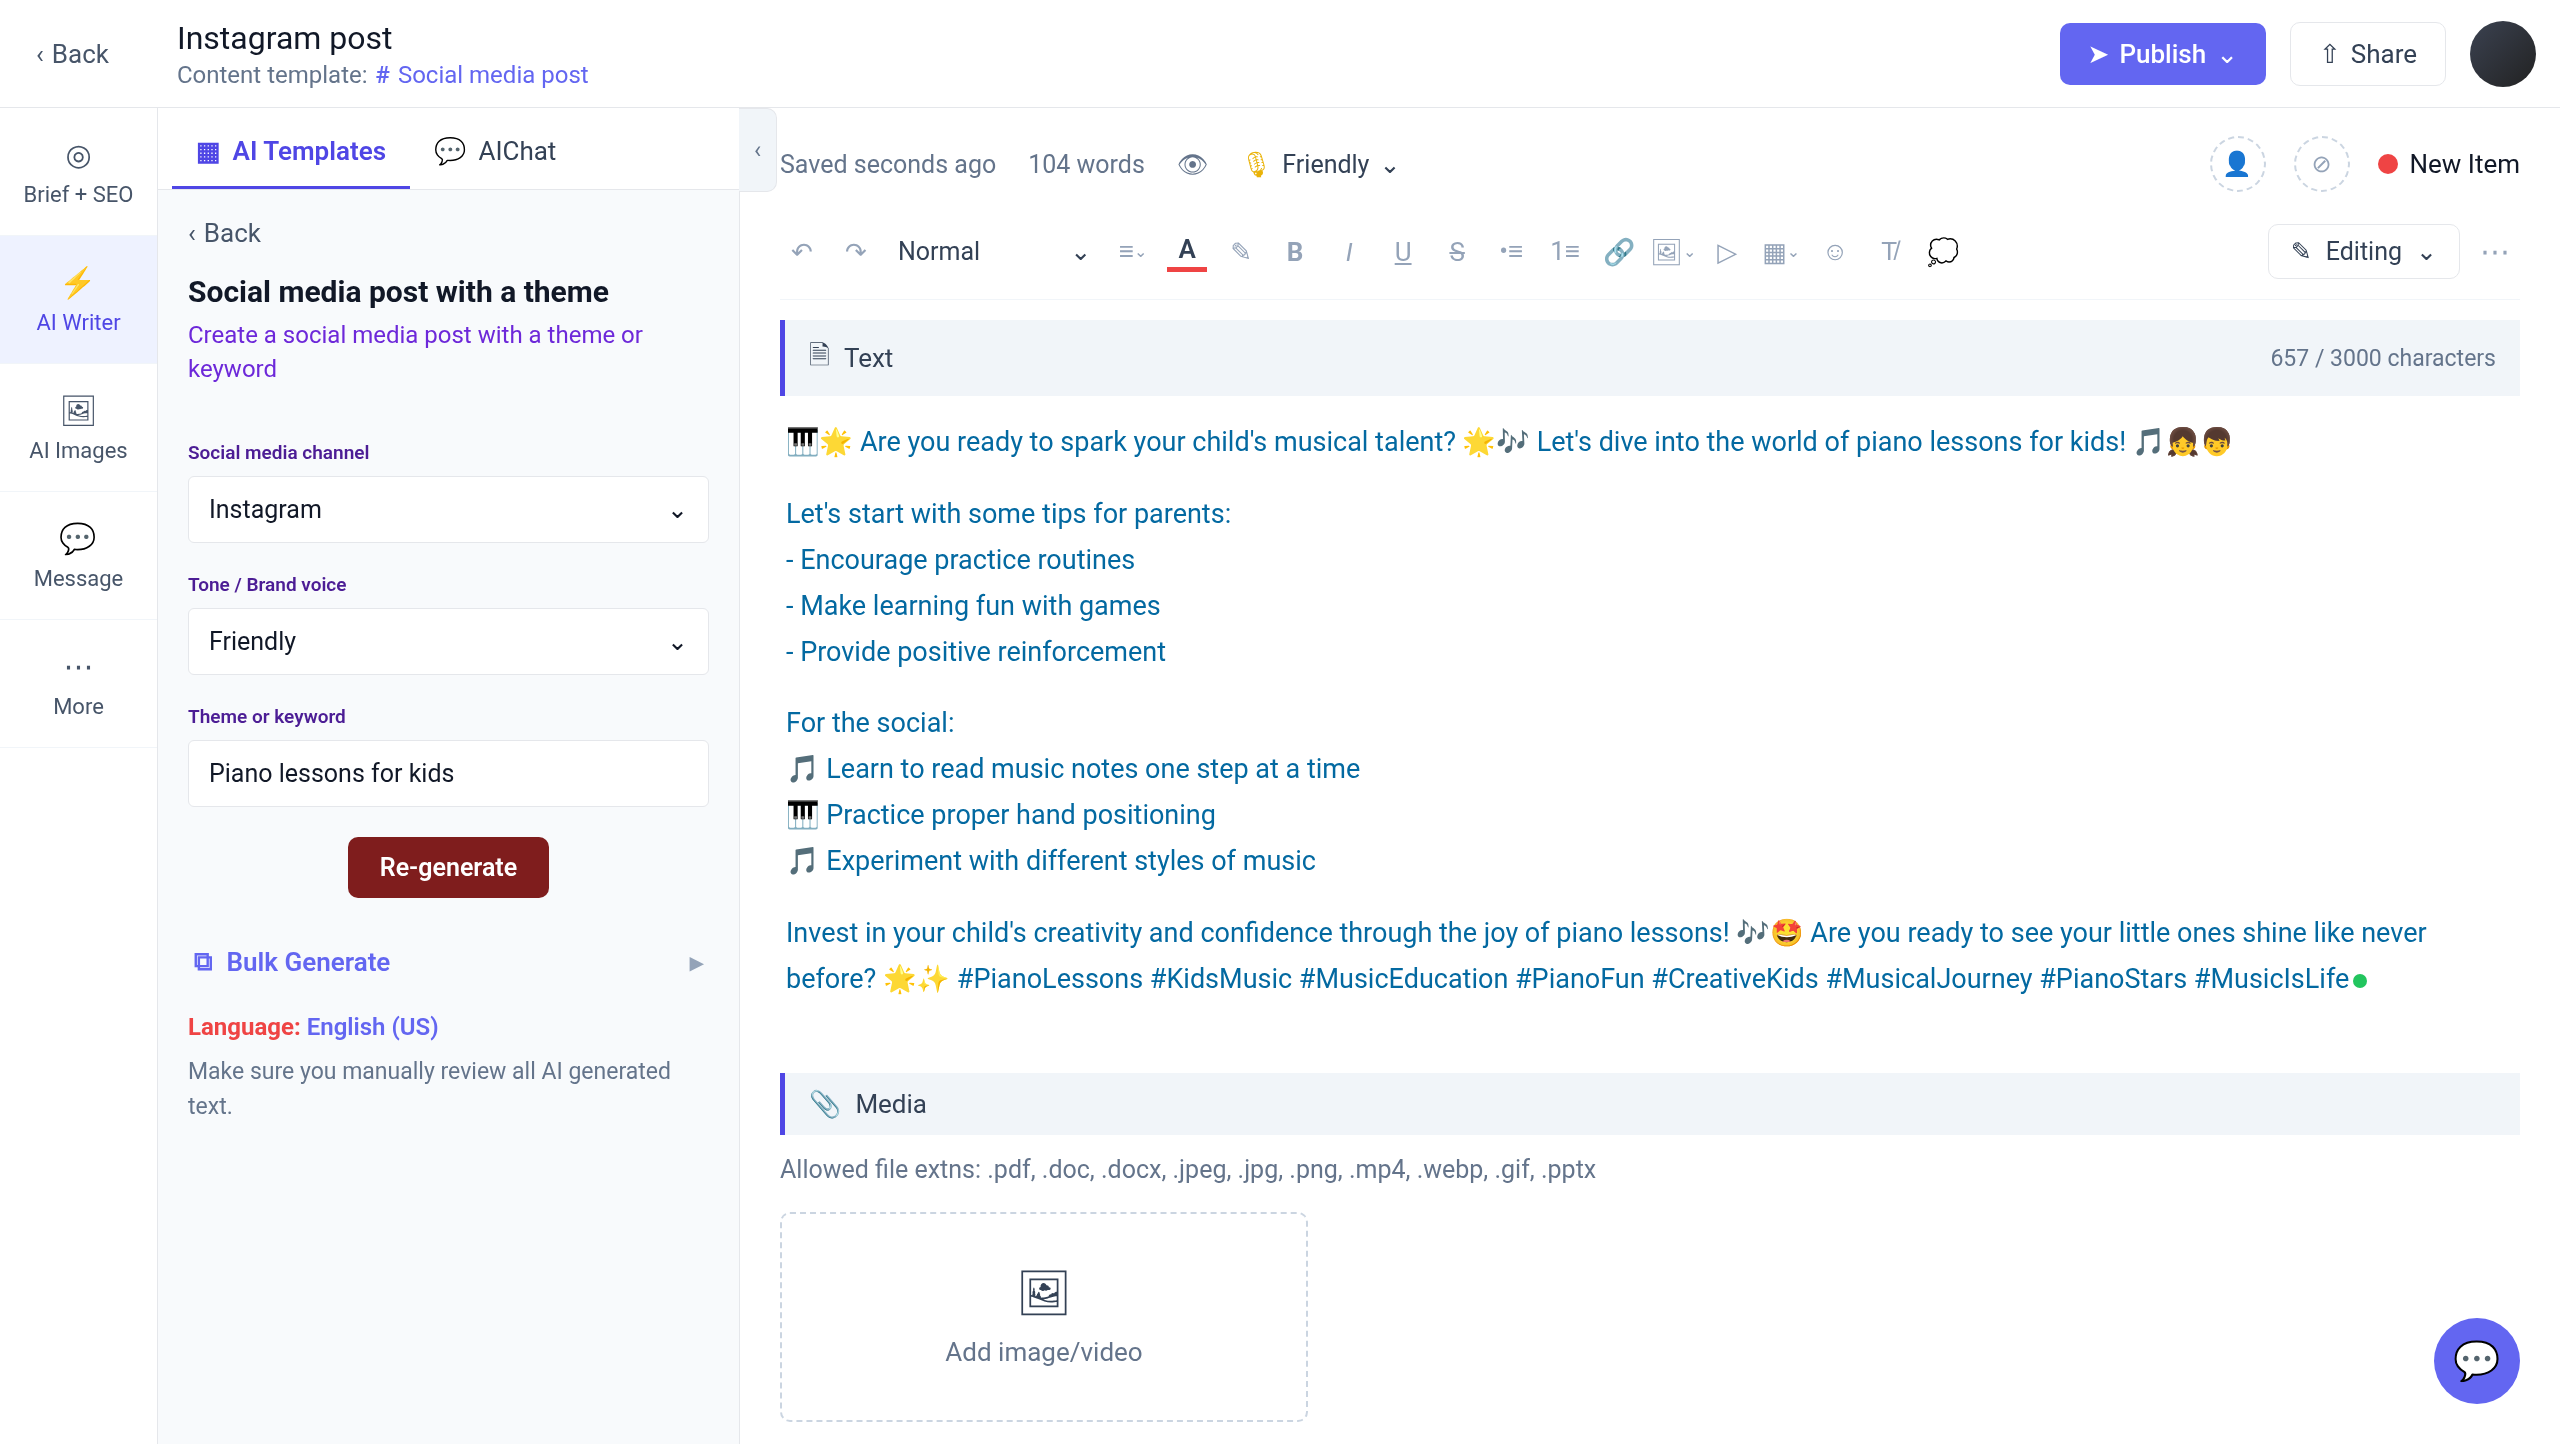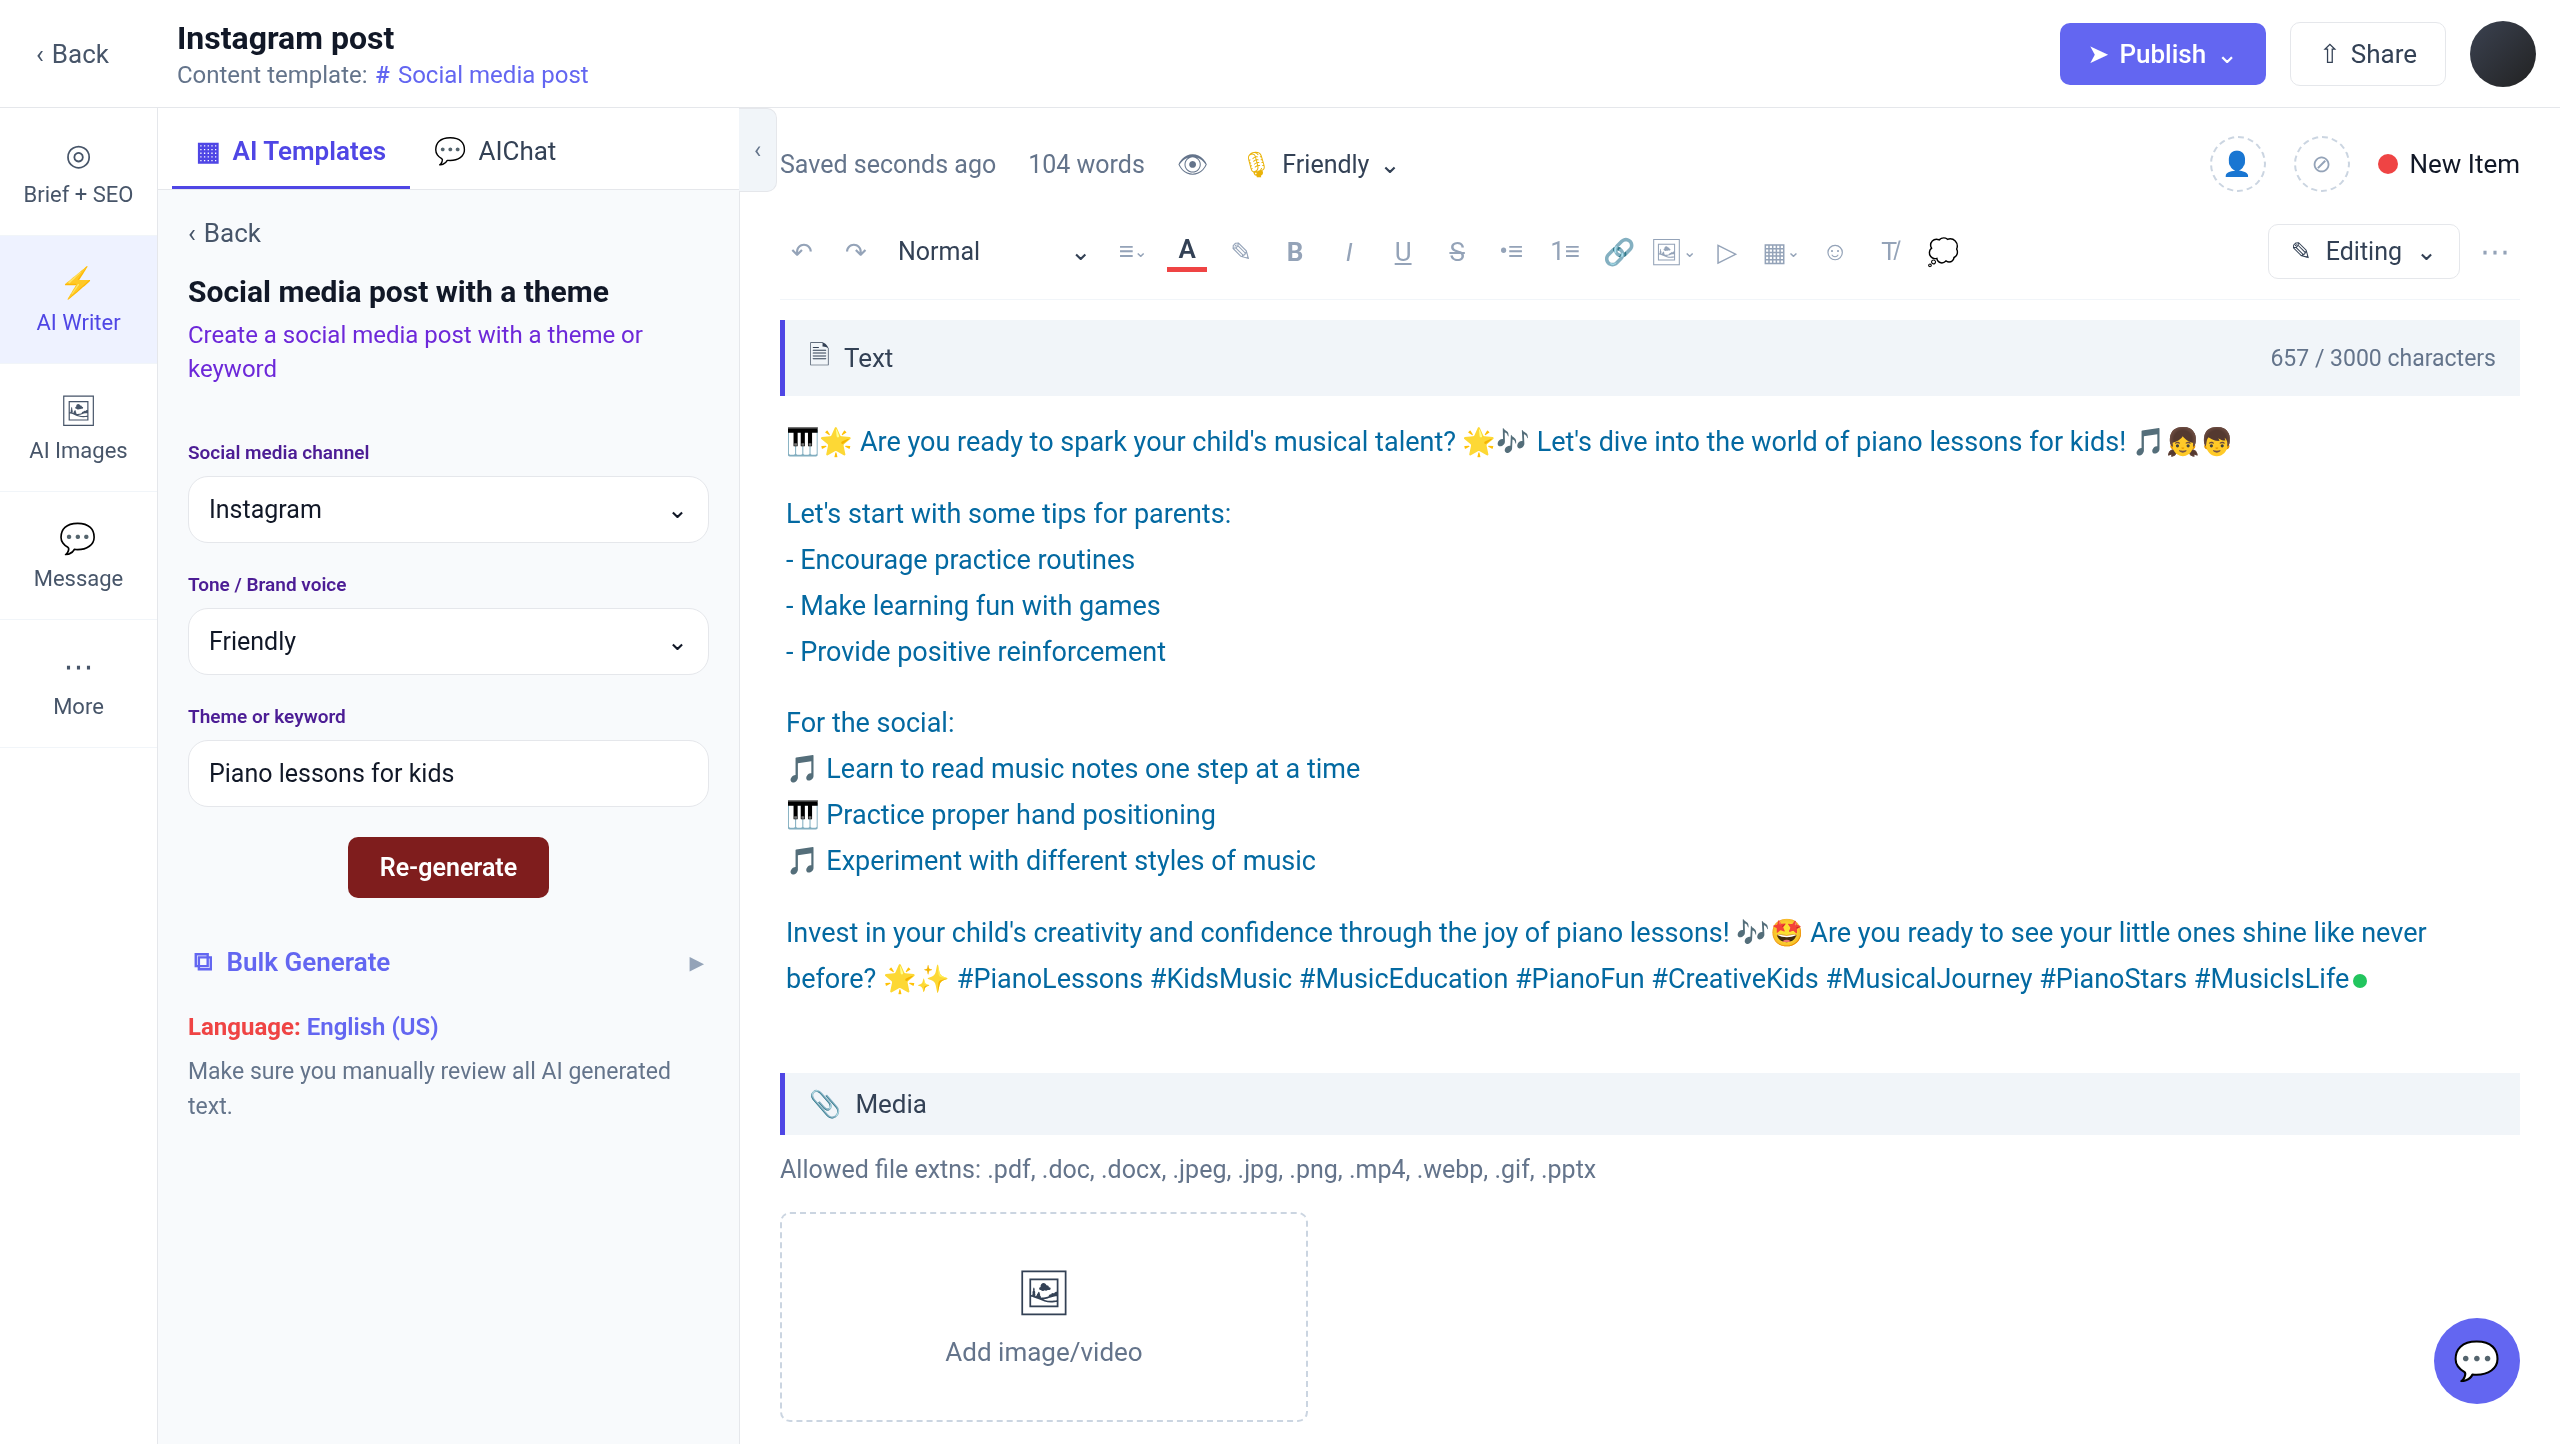--- a/index.html
+++ b/index.html
@@ -2,21 +2,21 @@
 <html><head>
 <meta charset="utf-8">
 <style>
 * { margin: 0; padding: 0; box-sizing: border-box; font-family: -apple-system, BlinkMacSystemFont, "Segoe UI", Roboto, sans-serif; }
 body { background: #fff; width: 2560px; height: 1444px; overflow: hidden; font-size: 24px; }
 
 
 .topbar { height: 108px; display: flex; align-items: center; padding: 0 24px; border-bottom: 1px solid #e5e7eb; background: #fff; }
 .back-btn { display: flex; align-items: center; gap: 8px; color: #475569; font-size: 26px; cursor: pointer; padding: 12px; }
 .title-block { margin-left: 56px; }
-.page-title { font-size: 32px; font-weight: 700; color: #111827; }
+.page-title { font-size: 32px; font-weight: 400; color: #111827; }
 .template-row { display: flex; align-items: flex-start; gap: 8px; font-size: 24px; color: #64748b; margin-top: 4px; }
 .hash { color: #6366f1; font-weight: 600; }
 .template-link { color: #6366f1; }
 .topbar-right { margin-left: auto; display: flex; align-items: center; gap: 24px; }
 .publish-btn { background: #6366f1; color: #fff; border-radius: 10px; padding: 16px 28px; display: flex; align-items: center; gap: 10px; font-size: 26px; font-weight: 500; }
 .share-btn { background: #fff; border: 1px solid #e5e7eb; border-radius: 10px; padding: 16px 28px; display: flex; align-items: center; gap: 10px; font-size: 26px; color: #334155; }
 .avatar { width: 66px; height: 66px; border-radius: 50%; background: linear-gradient(135deg,#3b4251,#222); }
 
 
 .shell { display: flex; height: calc(100% - 108px); }
@@ -26,21 +26,21 @@
 .rail-icon { font-size: 30px; }
 .side { width: 582px; background: #f8fafc; border-right: 1px solid #e5e7eb; position: relative; }
 .tabstrip { display: flex; padding: 8px 14px 0; background: #fff; border-bottom: 1px solid #e5e7eb; }
 .tab { display: flex; align-items: center; gap: 12px; padding: 20px 24px; font-size: 26px; color: #334155; border-bottom: 3px solid transparent; }
 .tab.active { color: #4f46e5; border-bottom-color: #4f46e5; font-weight: 600; }
 .panel { padding: 28px 30px; background: #f8fafc; position: relative; }
 .panel-back { display: flex; align-items: center; gap: 8px; color: #475569; font-size: 26px; margin-bottom: 26px; cursor: pointer; }
 .panel-h { font-size: 30px; font-weight: 700; color: #111827; margin-bottom: 10px; }
 .panel-sub { font-size: 24px; color: #6d28d9; line-height: 1.4; margin-bottom: 55px; }
 .lbl { font-size: 19px; font-weight: 600; color: #4c1d95; margin-bottom: 12px; }
-.select, .input { width: 100%; background: #fff; border: 1px solid #e5e7eb; border-radius: 20px; padding: 18px 20px; font-size: 25px; color: #111827; display: flex; align-items: center; justify-content: space-between; margin-bottom: 30px; }
+.select, .input { width: 100%; background: #fff; border: 1px solid #e5e7eb; border-radius: 6px; padding: 18px 20px; font-size: 25px; color: #111827; display: flex; align-items: center; justify-content: space-between; margin-bottom: 30px; }
 .regen { display: block; margin: 16px auto 36px; background: #7f1d1d; color: #fff; border-radius: 10px; padding: 16px 32px; font-size: 25px; font-weight: 600; border: none; }
 .bulk { display: flex; align-items: center; gap: 14px; color: #6366f1; font-size: 26px; font-weight: 600; padding: 12px 6px; }
 .bulk-caret { margin-left: auto; color: #94a3b8; }
 .lang-row { font-size: 24px; margin: 24px 0 14px; }
 .lang-lbl { color: #ef4444; font-weight: bold; }
 .lang-val { color: #6366f1; font-weight: 600; }
 .note { font-size: 23px; color: #64748b; line-height: 1.5; }
 .collapse-handle { position: absolute; right: -38px; top: 0; width: 38px; height: 84px; background: #f1f5f9; border: 1px solid #e5e7eb; border-left: none; border-radius: 0 10px 10px 0; display: flex; align-items: center; justify-content: center; color: #64748b; cursor: pointer; }
 
 

